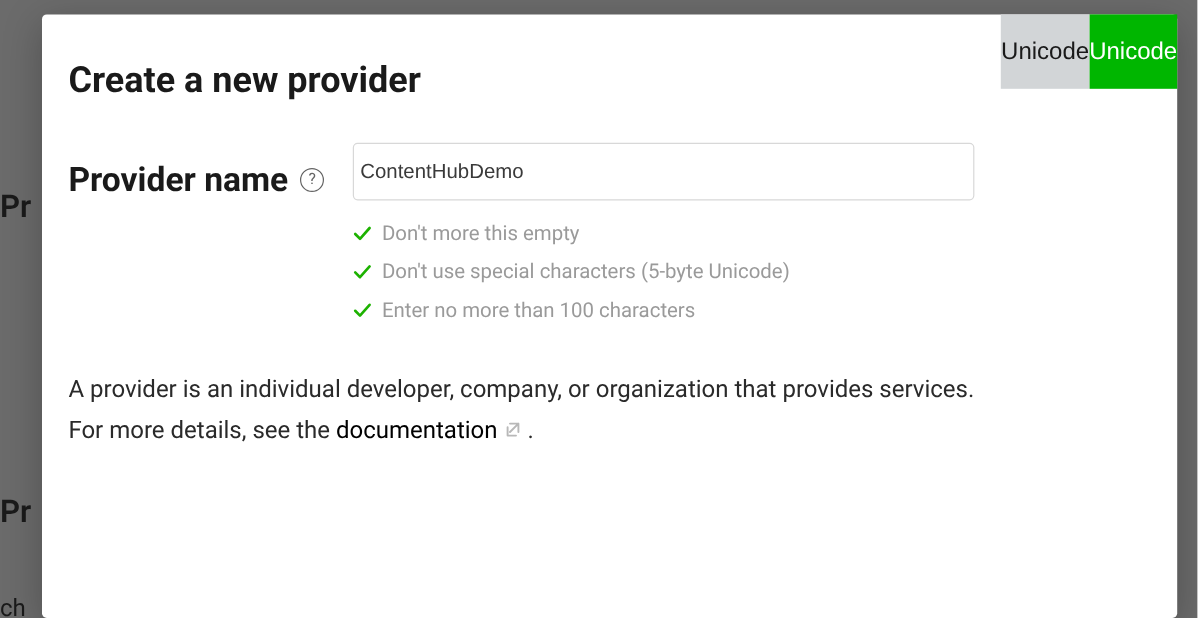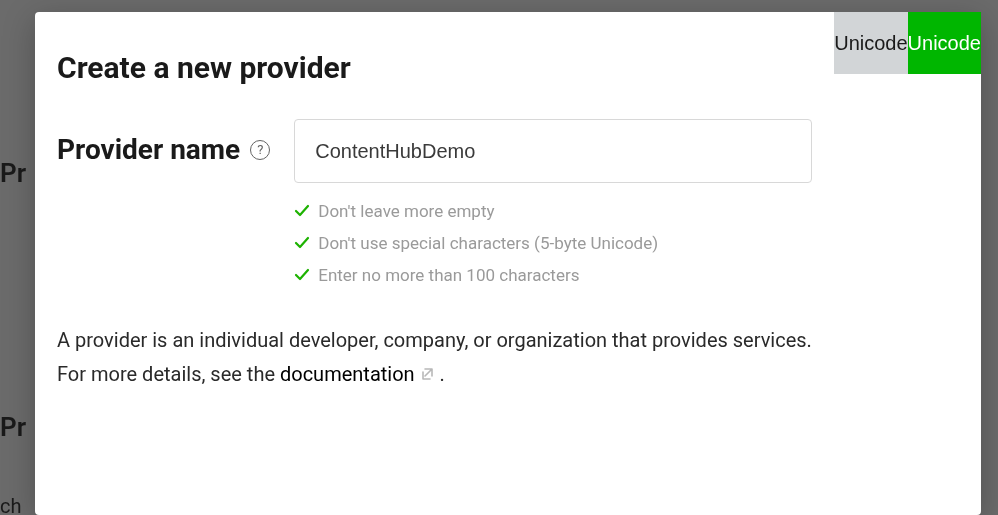--- a/index.html
+++ b/index.html
@@ -63,25 +63,25 @@
     justify-content: center;
     font-size: 13px;
     color: #646464;
     cursor: pointer;
   }
   .field-input-wrap {
     flex: 1;
   }
   .text-input {
     width: 100%;
-    height: 64px;
+    height: 48px;
     border: 1px solid #d8d8d8;
     border-radius: 4px;
-    padding: 0 20px;
-    font-size: 20px;
+    padding: 0 5px;
+    font-size: 17px;
     color: #3a3a3a;
     outline: none;
   }
   .validation-list {
     margin-top: 18px;
     display: flex;
     flex-direction: column;
     gap: 12px;
   }
   .validation-item {
@@ -156,21 +156,21 @@
         </div>
         <div class="field-input-wrap">
           <input type="text" class="text-input" value="ContentHubDemo" style="">
           <div class="validation-list">
             <div class="validation-item">
               <span class="check-icon">
                 <svg width="16" height="16" viewBox="0 0 16 16">
                     <path d="M2 8 L6 12 L14 3" stroke="#1db201" stroke-width="2.2" fill="none" stroke-linecap="round" stroke-linejoin="round"></path>
                   </svg>
               </span>
-              <span>Don't leave more empty</span>
+              <span>Don't more this empty</span>
             </div>
             <div class="validation-item">
               <span class="check-icon">
                 <svg width="16" height="16" viewBox="0 0 16 16">
                     <path d="M2 8 L6 12 L14 3" stroke="#1db201" stroke-width="2.2" fill="none" stroke-linecap="round" stroke-linejoin="round"></path>
                   </svg>
               </span>
               <span>Don't use special characters (5-byte Unicode)</span>
             </div>
             <div class="validation-item">

